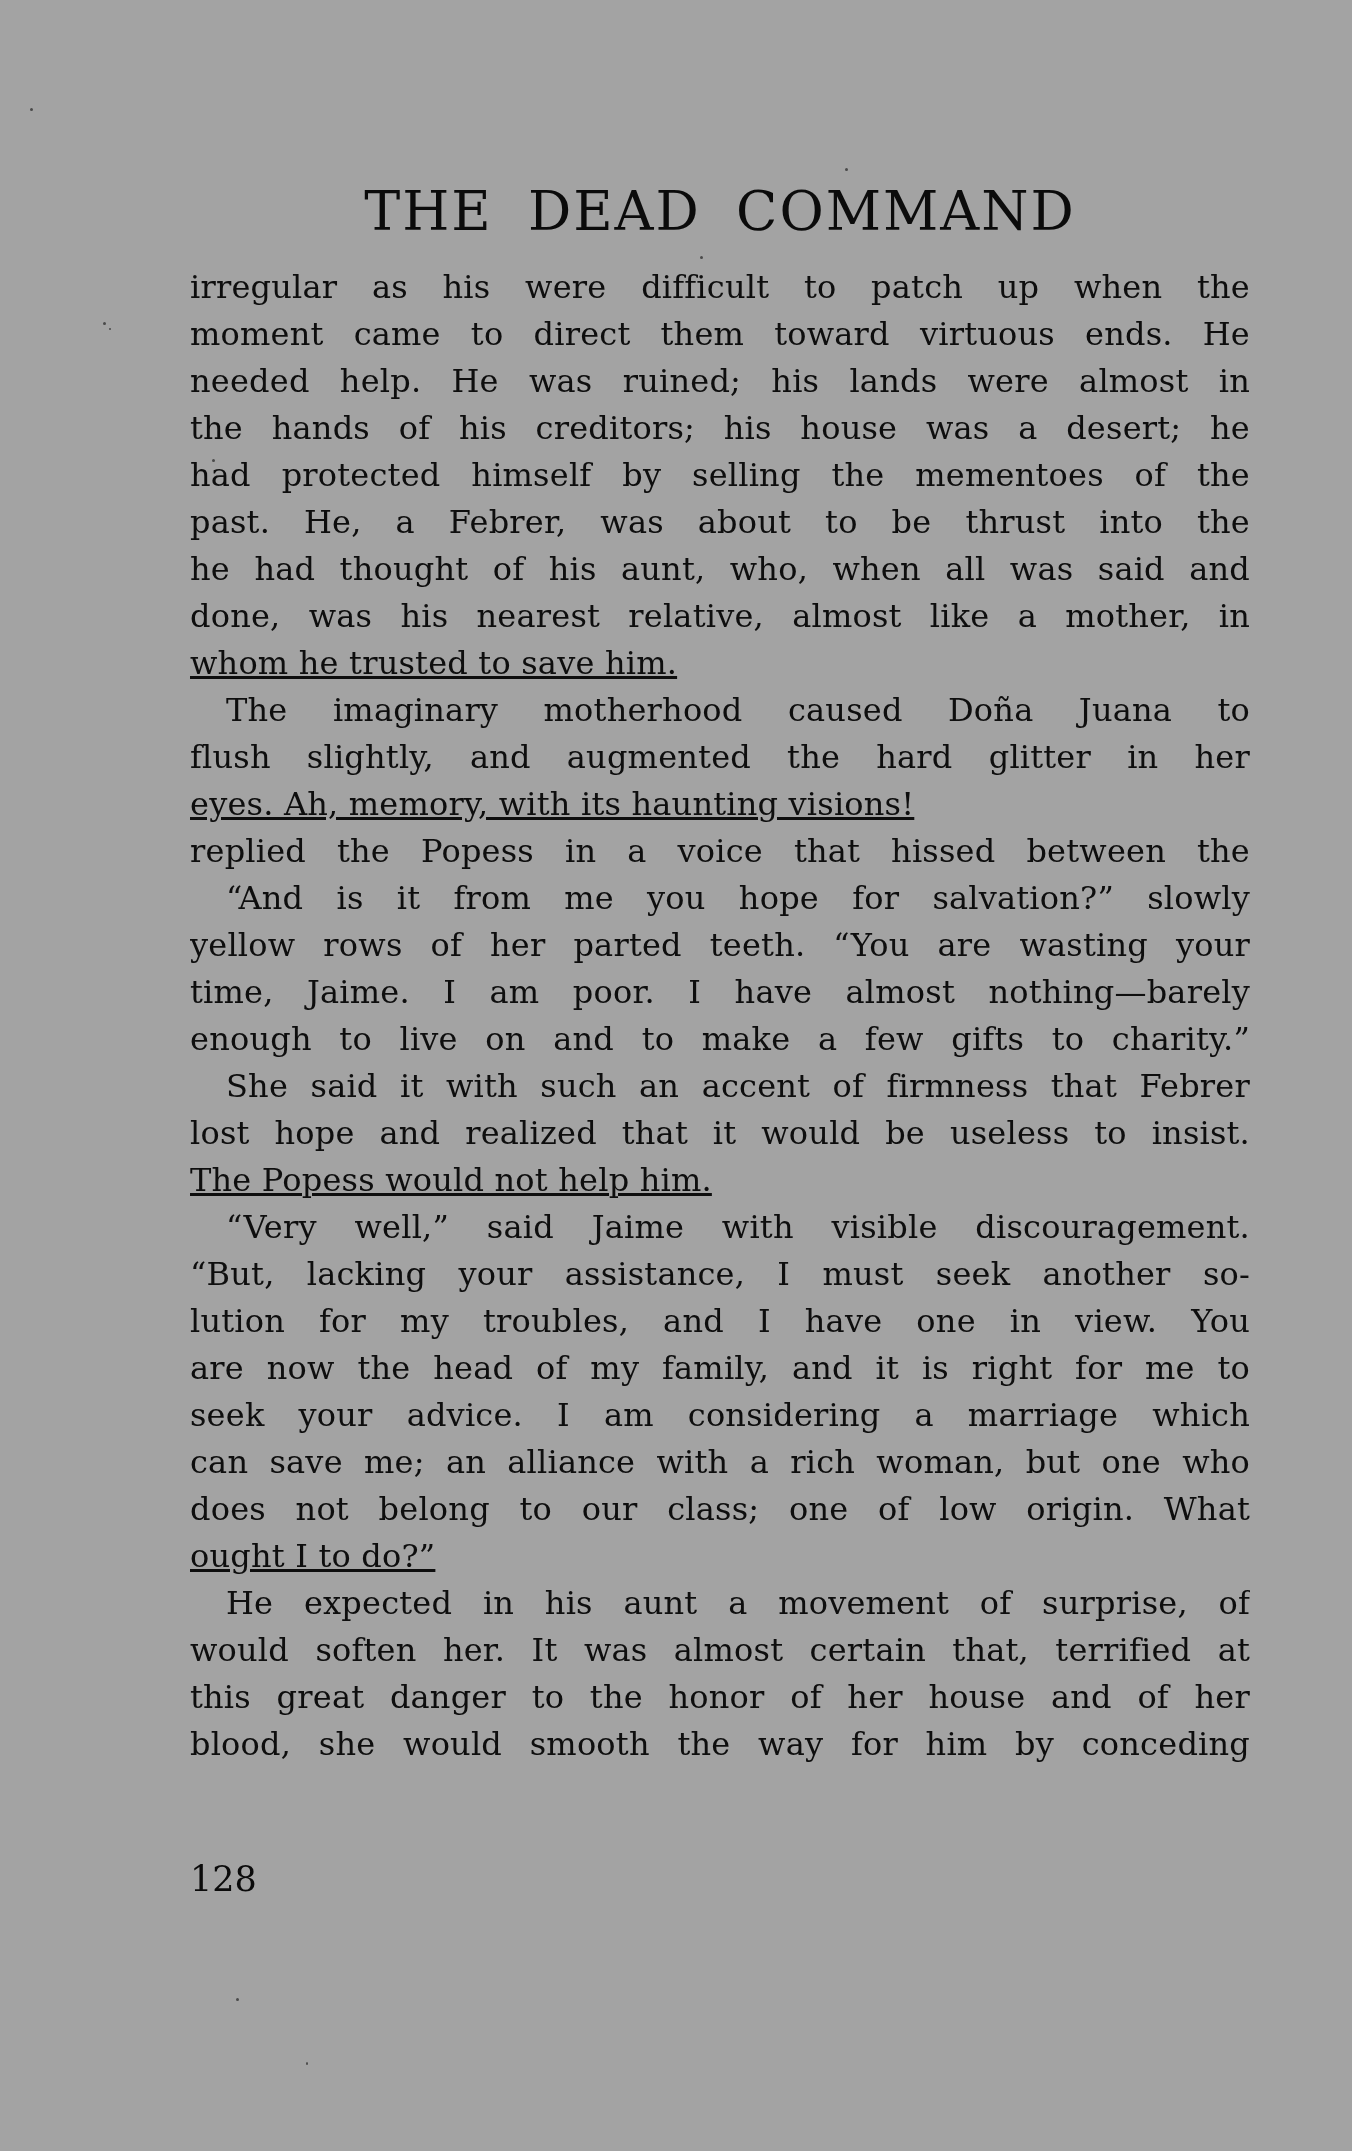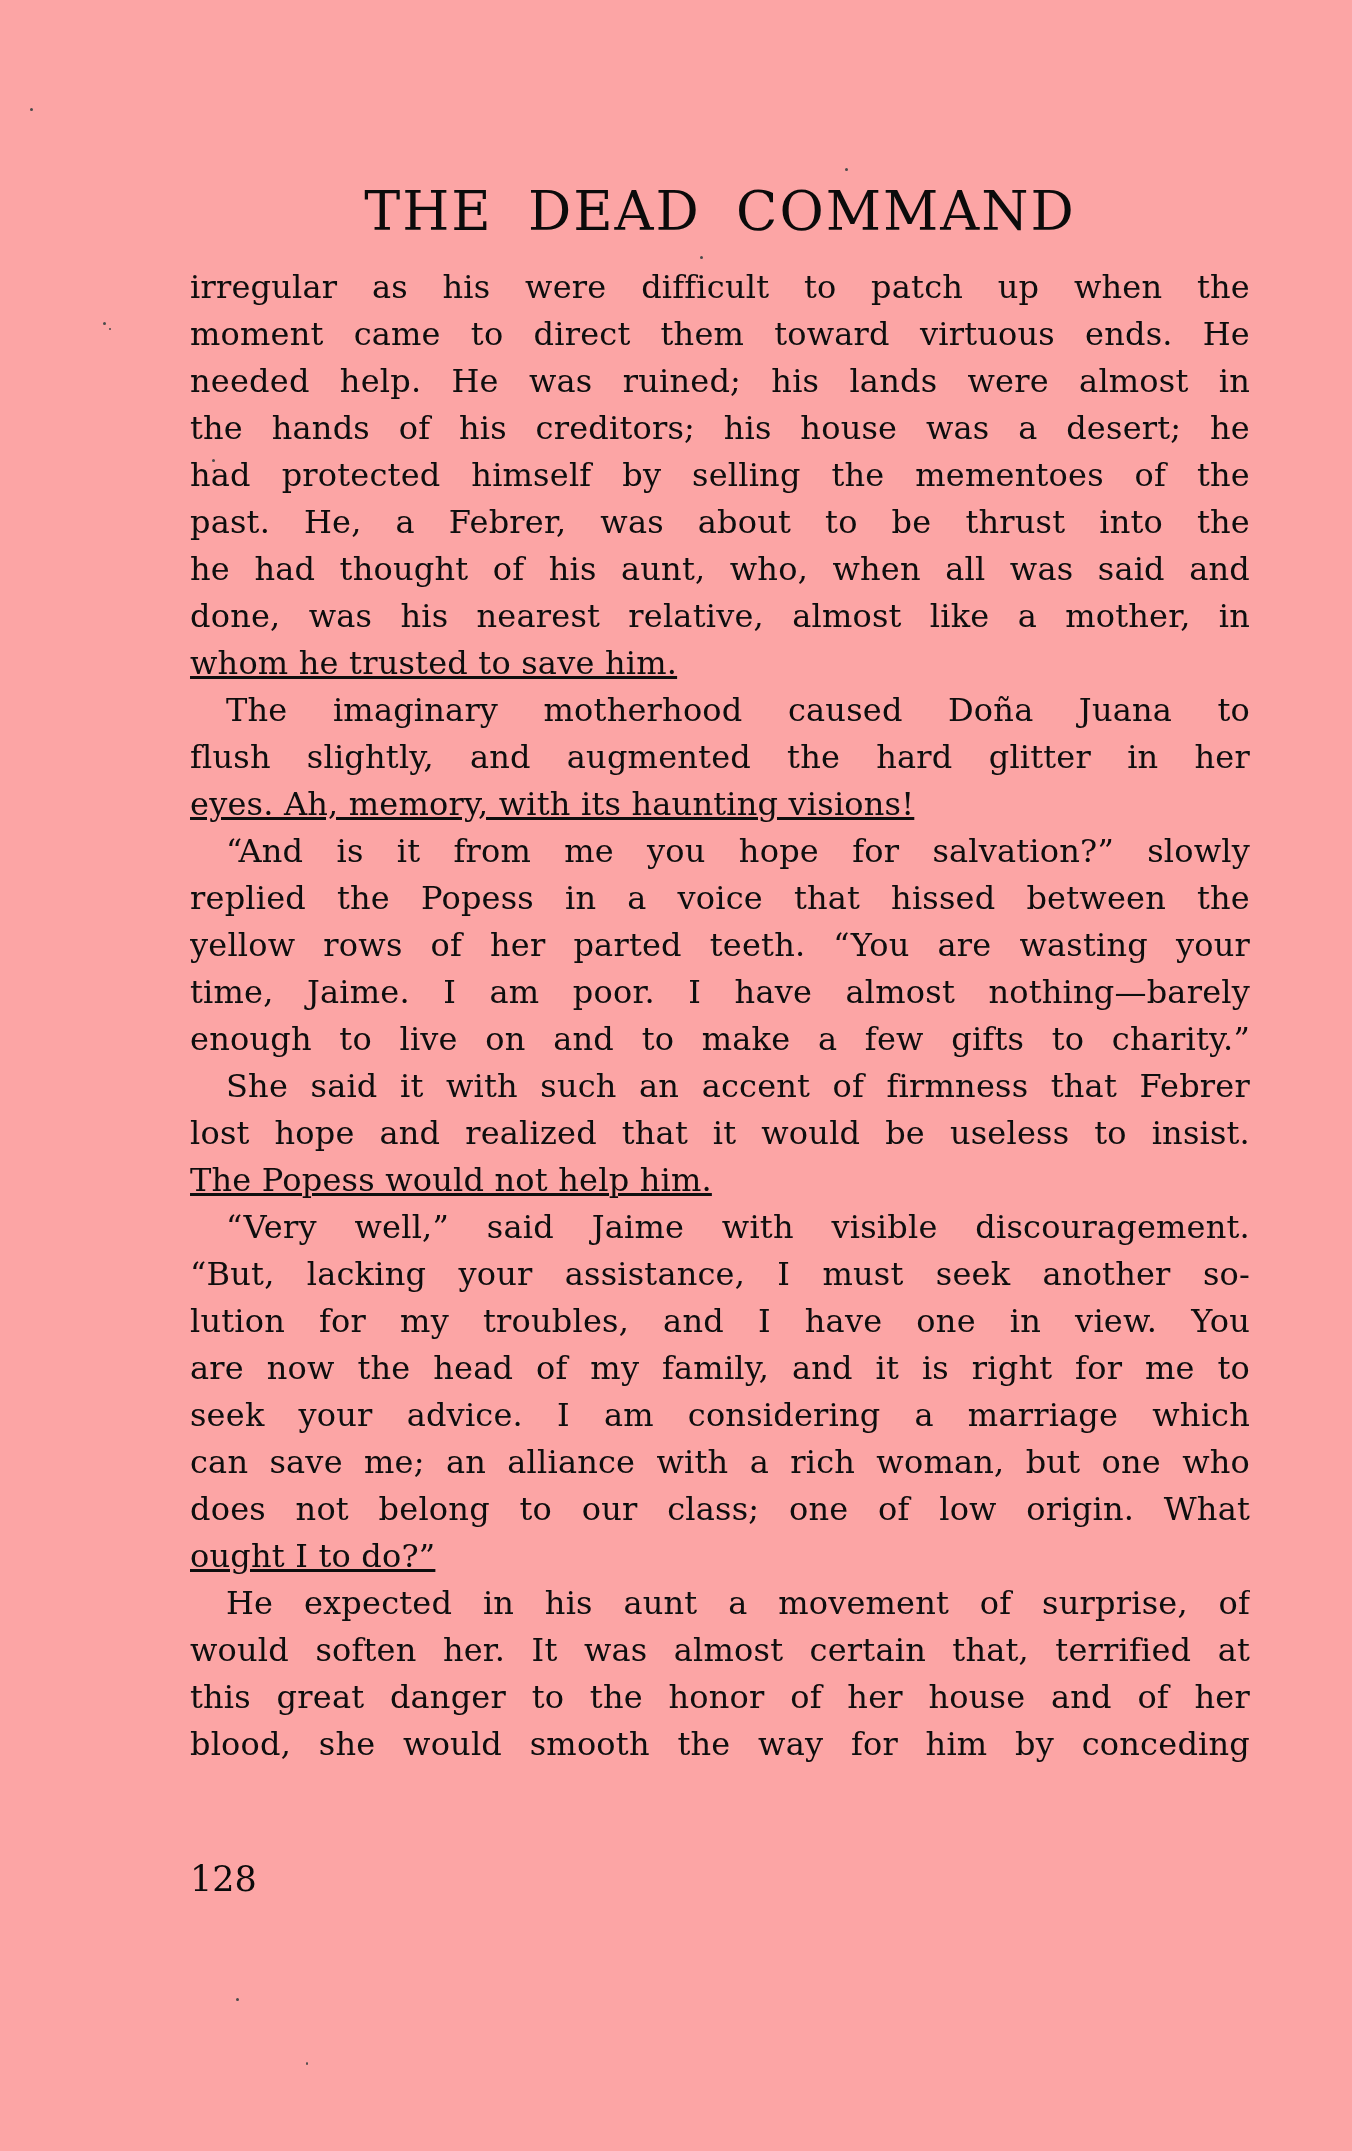--- a/index.html
+++ b/index.html
@@ -11,21 +11,21 @@
     width: 1352px;
     height: 2151px;
     position: relative;
     overflow: hidden;
     font-family: "DejaVu Serif", "Liberation Serif", serif;
     color: #0e0e0e;
   }
   .page {
     position: absolute;
     inset: 0;
-    background: #fca5a5;
+    background: #a3a3a3;
   }
   .running-head {
     position: absolute;
     top: 180px;
     left: 190px;
     width: 1060px;
     margin: 0;
     text-align: center;
     font-size: 54px;
     font-weight: normal;
@@ -96,22 +96,22 @@
     <div class="line">needed help. He was ruined; his lands were almost in</div>
     <div class="line">the hands of his creditors; his house was a desert; he</div>
     <div class="line">had protected himself by selling the mementoes of the</div>
     <div class="line">past. He, a Febrer, was about to be thrust into the</div>
     <div class="line">he had thought of his aunt, who, when all was said and</div>
     <div class="line">done, was his nearest relative, almost like a mother, in</div>
     <div class="line end">whom he trusted to save him.</div>
     <div class="line indent">The imaginary motherhood caused Doña Juana to</div>
     <div class="line">flush slightly, and augmented the hard glitter in her</div>
     <div class="line end">eyes. Ah, memory, with its haunting visions!</div>
+    <div class="line">replied the Popess in a voice that hissed between the</div>
     <div class="line indent">“And is it from me you hope for salvation?” slowly</div>
-    <div class="line">replied the Popess in a voice that hissed between the</div>
     <div class="line">yellow rows of her parted teeth. “You are wasting your</div>
     <div class="line">time, Jaime. I am poor. I have almost nothing—barely</div>
     <div class="line">enough to live on and to make a few gifts to charity.”</div>
     <div class="line indent">She said it with such an accent of firmness that Febrer</div>
     <div class="line">lost hope and realized that it would be useless to insist.</div>
     <div class="line end">The Popess would not help him.</div>
     <div class="line indent">“Very well,” said Jaime with visible discouragement.</div>
     <div class="line">“But, lacking your assistance, I must seek another so-</div>
     <div class="line">lution for my troubles, and I have one in view. You</div>
     <div class="line">are now the head of my family, and it is right for me to</div>

